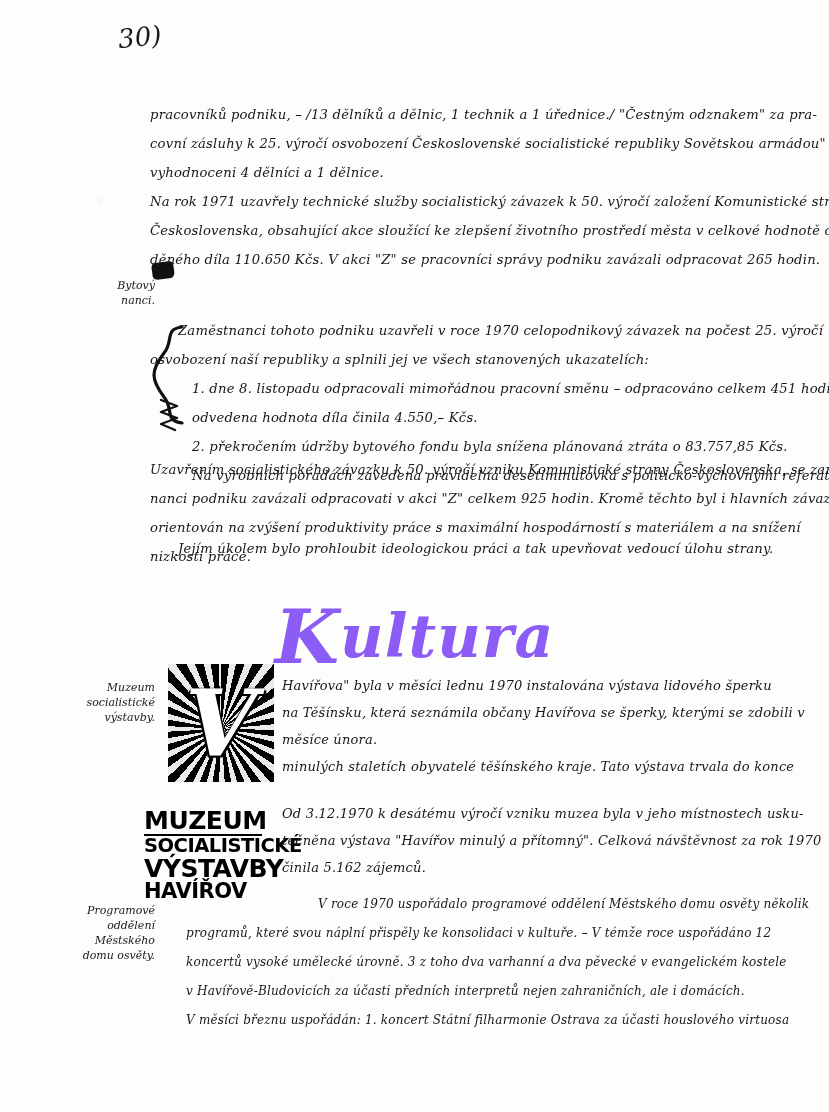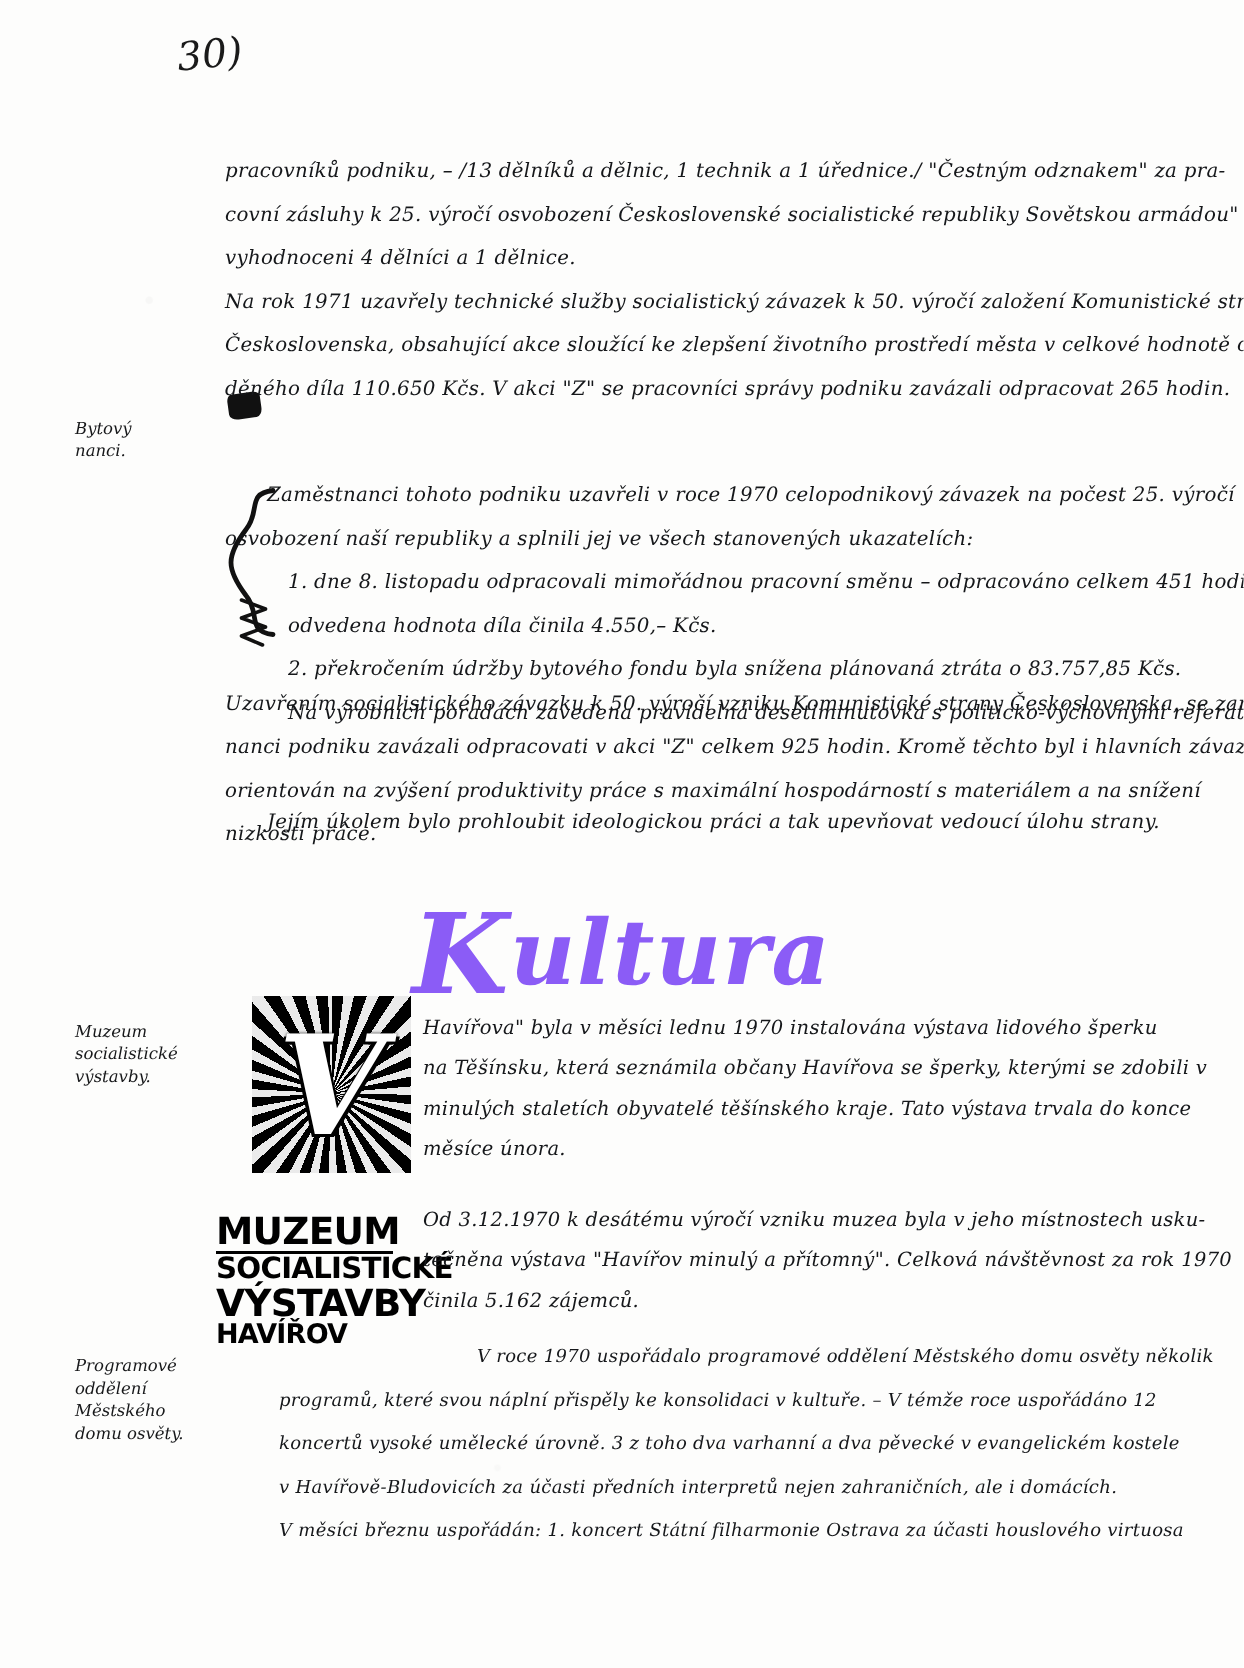--- a/index.html
+++ b/index.html
@@ -73,20 +73,21 @@
   
   .margin-note {
     position: absolute;
     left: 50px;
     width: 105px;
     font-size: 11px;
     line-height: 15px;
     font-style: italic;
     font-family: "DejaVu Serif", serif;
     color: #17181a;
+    text-align: right;
   }
   .note-bytovy { top: 278px; }
   .note-muzeum { top: 680px; }
   .note-program { top: 903px; }
 
   
   .ink-blob {
     position: absolute;
     left: 152px;
     top: 262px;
@@ -177,21 +178,21 @@
     font-weight: bold;
     text-align: left;
   }
   .logotype div {
     line-height: 1.0;
     letter-spacing: -0.5px;
   }
   .lt1 { font-size: 25px; }
   .lt2 { font-size: 19.5px; }
   .lt3 { font-size: 25px; text-align: right; }
-  .lt4 { font-size: 18px; letter-spacing: 2.5px; }
+  .lt4 { font-size: 21px; letter-spacing: 2.5px; }
   .logo-underline {
     height: 2px;
     background: #000;
     margin-top: 1px;
     width: 118px;
   }
 
   
   .side-block {
     position: absolute;
@@ -285,22 +286,22 @@
     <div class="lt1">MUZEUM</div>
     <div class="logo-underline"></div>
     <div class="lt2">SOCIALISTICKÉ</div>
     <div class="lt3">VÝSTAVBY</div>
     <div class="lt4">HAVÍŘOV</div>
   </div>
 
   <div class="side-block side1">
     <div class="line hw">Havířova" byla v měsíci lednu 1970 instalována výstava lidového šperku</div>
     <div class="line hw">na Těšínsku, která seznámila občany Havířova se šperky, kterými se zdobili v</div>
+    <div class="line hw">měsíce února.</div>
     <div class="line hw">minulých staletích obyvatelé těšínského kraje. Tato výstava trvala do konce</div>
-    <div class="line hw">měsíce února.</div>
   </div>
 
   <div class="side-block side2">
     <div class="line hw">Od 3.12.1970 k desátému výročí vzniku muzea byla v jeho místnostech usku-</div>
     <div class="line hw">tečněna výstava "Havířov minulý a přítomný". Celková návštěvnost za rok 1970</div>
     <div class="line hw">činila 5.162 zájemců.</div>
   </div>
 
   <div class="bottom-block">
     <div class="line hw offset">V roce 1970 uspořádalo programové oddělení Městského domu osvěty několik</div>

